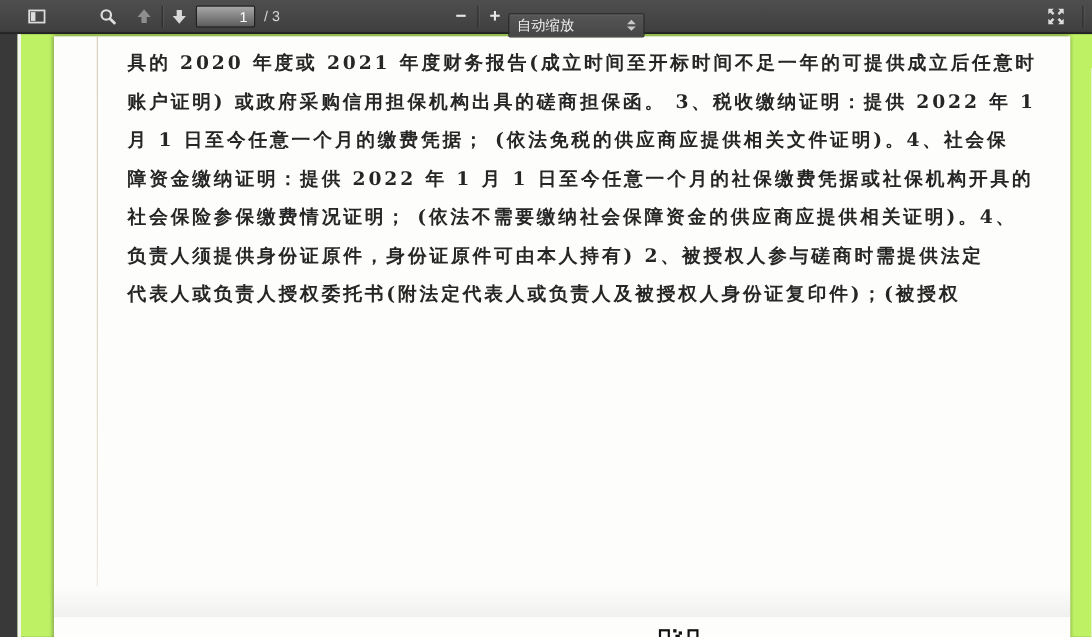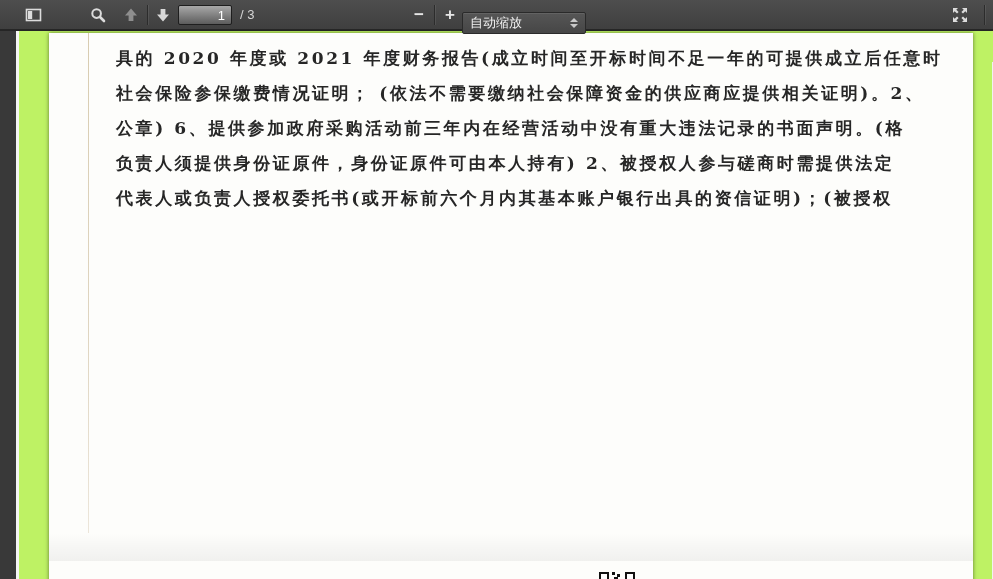--- a/index.html
+++ b/index.html
@@ -152,24 +152,26 @@
   </div>
 
   <div class="content">
     <div class="left-sliver"></div>
 
     <div class="page">
       <div class="scanline"></div>
 
       <div class="doc-text">
         <div class="line">具的 2020 年度或 2021 年度财务报告(成立时间至开标时间不足一年的可提供成立后任意时</div>
-        <div class="line">社会保险参保缴费情况证明； (依法不需要缴纳社会保障资金的供应商应提供相关证明)。2、</div>
-        <div class="line">公章) 6、提供参加政府采购活动前三年内在经营活动中没有重大违法记录的书面声明。(格</div>
+        <div class="line">账户证明) 或政府采购信用担保机构出具的磋商担保函。 3、税收缴纳证明：提供 2022 年 1</div>
+        <div class="line">月 1 日至今任意一个月的缴费凭据； (依法免税的供应商应提供相关文件证明)。4、社会保</div>
+        <div class="line">障资金缴纳证明：提供 2022 年 1 月 1 日至今任意一个月的社保缴费凭据或社保机构开具的</div>
+        <div class="line">社会保险参保缴费情况证明； (依法不需要缴纳社会保障资金的供应商应提供相关证明)。4、</div>
         <div class="line">负责人须提供身份证原件，身份证原件可由本人持有) 2、被授权人参与磋商时需提供法定</div>
-        <div class="line">代表人或负责人授权委托书(或开标前六个月内其基本账户银行出具的资信证明)；(被授权</div>
+        <div class="line">代表人或负责人授权委托书(附法定代表人或负责人及被授权人身份证复印件)；(被授权</div>
       </div>
 
       <div class="scan-bottom"></div>
 
       <div class="qr">
         <span class="corner c-l"></span>
         <span class="corner c-r"></span>
         <span class="bit" style="left:13px; top:0; width:3px; height:3px;"></span>
         <span class="bit" style="left:18px; top:2px; width:3px; height:3px;"></span>
         <span class="bit" style="left:15px; top:5px; width:4px; height:3px;"></span>

